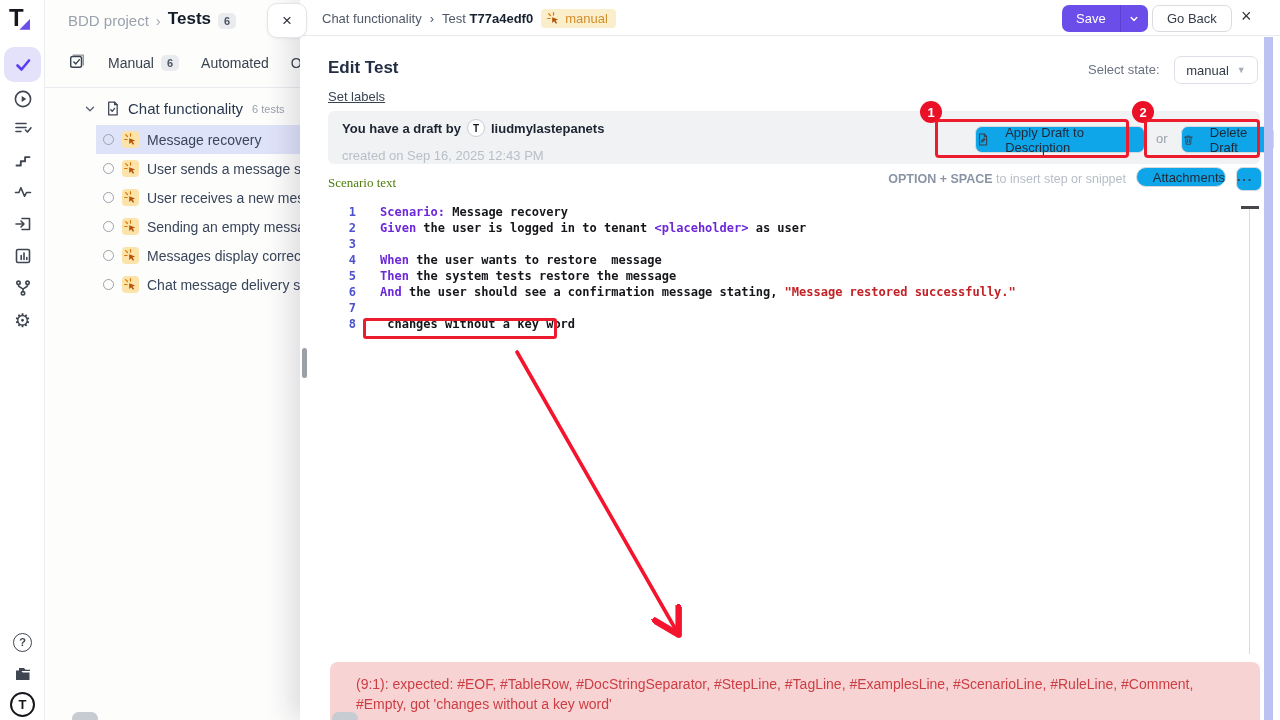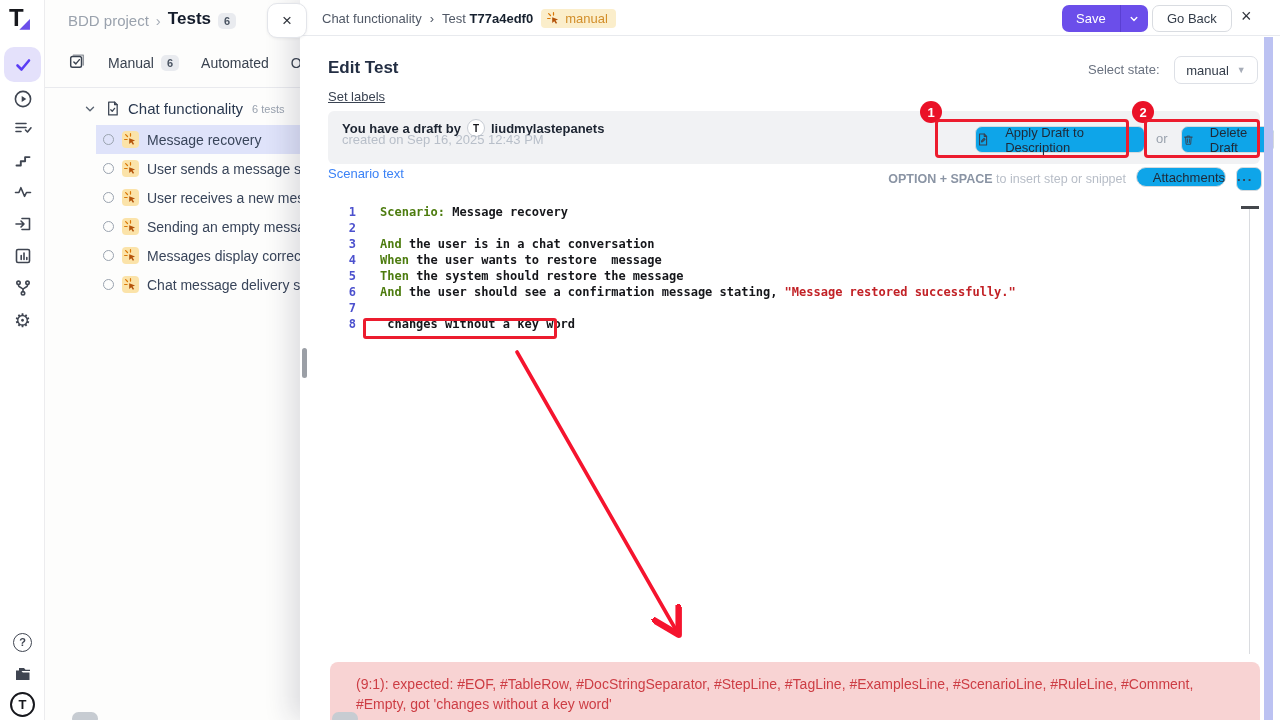--- a/index.html
+++ b/index.html
@@ -53,38 +53,38 @@
 
   .h-edit { position:absolute; left:28px; top:58px; font-size:17px; font-weight:700; color:#232e43; }
   .state-row { position:absolute; left:788px; top:62px; font-size:13px; color:#6a7280; }
   .state-select { position:absolute; left:874px; top:56px; width:84px; height:28px; border:1px solid #dde0e6; border-radius:7px; background:#fff; font-size:13px; color:#333c49; display:flex; align-items:center; justify-content:center; gap:8px; cursor:pointer; }
   .state-select .car { color:#a7adb8; font-size:9px; }
   .set-labels { position:absolute; left:28px; top:89px; font-size:13px; color:#3a4352; text-decoration:underline; cursor:pointer; }
 
   .draftbar { position:absolute; left:28px; top:111px; width:932px; height:53px; background:#f1f2f4; border-radius:6px; }
   .draft-l1 { position:absolute; left:14px; top:8px; display:flex; align-items:center; gap:6px; font-size:13px; font-weight:700; color:#1c2431; }
   .mini-av { width:18px; height:18px; border:1px solid #c8cdd4; background:#fff; border-radius:50%; display:flex; align-items:center; justify-content:center; font-size:10px; font-weight:800; color:#17181d; }
-  .draft-l2 { position:absolute; left:14px; top:21px; font-size:13px; color:#b8bfc9; }
+  .draft-l2 { position:absolute; left:14px; top:37px; font-size:13px; color:#b8bfc9; }
   .btn-light { background:#0ea5e9; border:1px solid #d6dade; border-radius:7px; font-size:13px; color:#1f2937; display:flex; align-items:center; gap:15px; cursor:pointer; justify-content:flex-start; }
   .btn-apply { position:absolute; left:647px; top:15px; width:170px; height:27px; }
   .or-lbl { position:absolute; left:828px; top:20px; font-size:13px; color:#9aa2ad; }
   .btn-delete { position:absolute; left:853px; top:15px; width:93px; height:27px; }
 
-  .scenario-lbl { position:absolute; left:28px; top:166px; font-size:13px; color:#3b82f6; }
+  .scenario-lbl { position:absolute; left:28px; top:175px; font-size:13px; color:#4d7c0f;font-family:Liberation Serif, serif; }
   .hint { position:absolute; right:154px; top:172px; font-size:12.5px; color:#b7bdc7; white-space:nowrap; }
   .hint b { color:#8a94a4; font-weight:700; }
   .btn-attach { position:absolute; left:836px; top:167px; width:90px; height:20px; border-radius:14px; }
   .btn-more { position:absolute; left:936px; top:167px; width:26px; height:24px; border-radius:7px; font-weight:700; color:#374151; letter-spacing:1px; font-size:13px; }
 
   
   .editor { position:absolute; left:30px; top:204px; width:920px; height:452px; }
   .cline { display:flex; height:16px; font-family:"DejaVu Sans Mono", monospace; font-size:12px; font-weight:700; white-space:pre; align-items:center; }
   .lnum { width:26px; text-align:right; color:#4c51ce; flex:none; }
   .ltxt { margin-left:24px; color:#15161a; }
-  .tok-kw { color:#4d7c0f; }
+  .tok-kw { color:#6d28d9; }
   .tok-x { color:#15161a; }
   .tok-str { color:#c22126; }
   .u { border-bottom:1.5px solid #15161a; }
   .ed-track { position:absolute; left:949px; top:206px; width:1px; height:448px; background:#dadce0; }
   .ed-thumb { position:absolute; left:941px; top:206px; width:18px; height:3px; background:#44474c; }
 
   
   .errbar { position:absolute; left:30px; top:662px; width:930px; height:58px; background:#f8d3d3; border-radius:8px 8px 0 0; color:#cd3d44; font-size:14px; line-height:20px; padding:12px 26px; }
 
   
@@ -340,24 +340,24 @@
     <div class="btn-light btn-attach">
       <svg class="ic" width="14" height="14" viewBox="0 0 18 18" style="stroke:#374151;stroke-width:1.5;">
           <path d="M13.5 7l-5.3 5.3a1.9 1.9 0 1 1-2.7-2.7l5.3-5.3a3 3 0 0 1 4.2 4.2l-5.6 5.6"></path>
         </svg>
       <span>Attachments</span>
     </div>
     <div class="btn-light btn-more">···</div>
 
     <div class="editor" id="editor">
         <div class="cline"><span class="lnum">1</span><span class="ltxt"><span class="tok-kw">Scenario:</span><span class="tok-x"> Message recovery</span></span></div>
-        <div class="cline"><span class="lnum">2</span></div>
-        <div class="cline"><span class="lnum">3</span><span class="ltxt"><span class="tok-kw">And</span><span class="tok-x"> the user is in a chat conversation</span></span></div>
+        <div class="cline"><span class="lnum">2</span><span class="ltxt"><span class="tok-kw">Given</span><span class="tok-x"> the user is logged in to tenant </span><span class="tok-kw">&lt;placeholder&gt;</span><span class="tok-x"> as user</span></span></div>
+        <div class="cline"><span class="lnum">3</span></div>
         <div class="cline"><span class="lnum">4</span><span class="ltxt"><span class="tok-kw">When</span><span class="tok-x"> the user wants to restore  message</span></span></div>
-        <div class="cline"><span class="lnum">5</span><span class="ltxt"><span class="tok-kw">Then</span><span class="tok-x"> the system should restore the message</span></span></div>
+        <div class="cline"><span class="lnum">5</span><span class="ltxt"><span class="tok-kw">Then</span><span class="tok-x"> the system tests restore the message</span></span></div>
         <div class="cline"><span class="lnum">6</span><span class="ltxt"><span class="tok-kw">And</span><span class="tok-x"> the user should see a confirmation message stating, </span><span class="tok-str">"Message restored successfully."</span></span></div>
         <div class="cline"><span class="lnum">7</span></div>
         <div class="cline"><span class="lnum">8</span><span class="ltxt"><span class="tok-x"> changes without a key word</span></span></div>
       </div>
     <div class="ed-track"></div>
     <div class="ed-thumb"></div>
 
     <div class="errbar">(9:1): expected: #EOF, #TableRow, #DocStringSeparator, #StepLine, #TagLine, #ExamplesLine, #ScenarioLine, #RuleLine, #Comment, #Empty, got 'changes without a key word'</div>
   </div>
 

